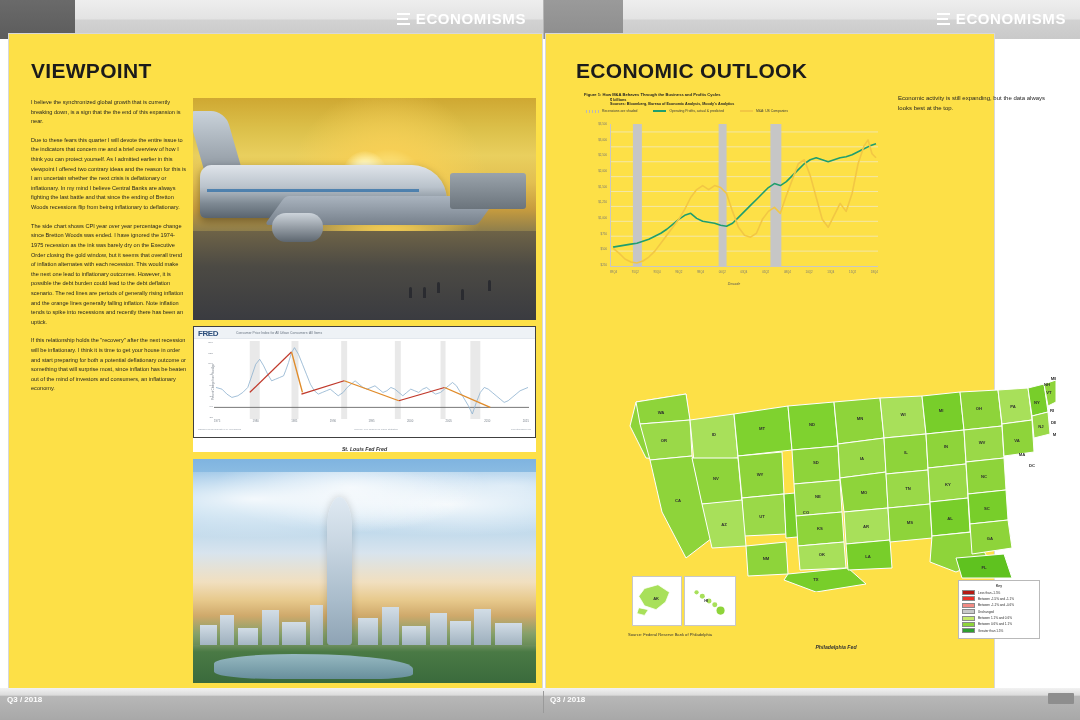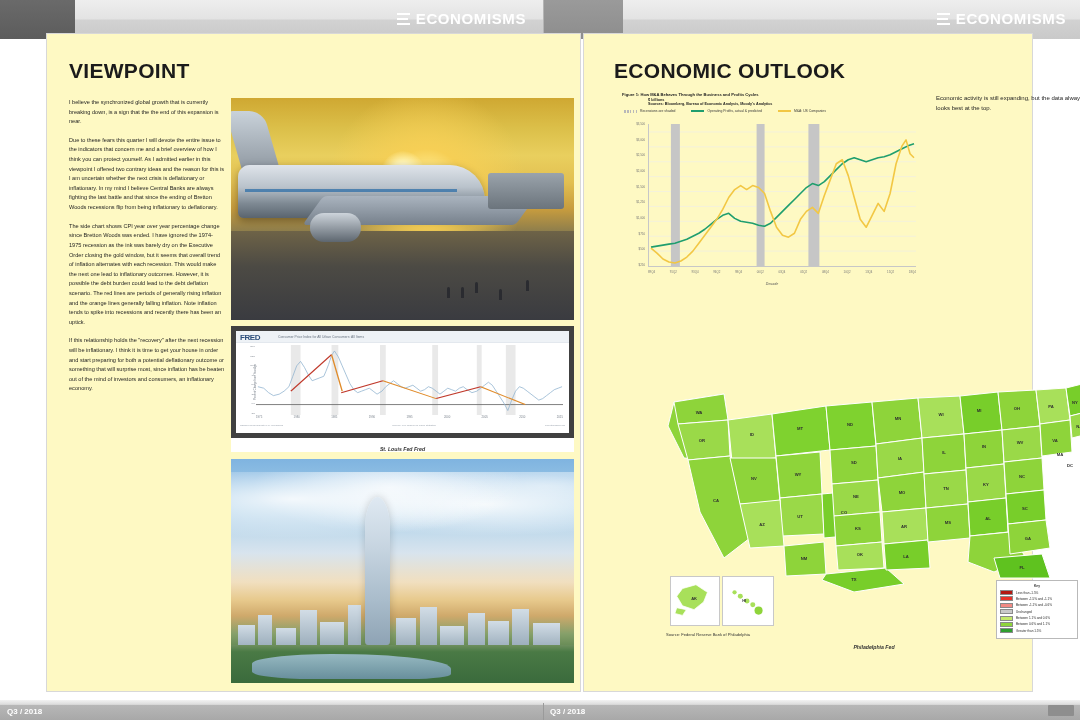--- a/index.html
+++ b/index.html
@@ -50,43 +50,42 @@
   }
   .logo-mark i {
     position: absolute; left: 0; height: 2px; background: #fff; display: block;
   }
   .logo-mark i:nth-child(1){ top: 1px; width: 13px; }
   .logo-mark i:nth-child(2){ top: 6px; width: 11px; }
   .logo-mark i:nth-child(3){ top: 11px; width: 13px; }
 
   
   .bot-chrome {
-    position: absolute; left: 0; bottom: 0; width: 1080px; height: 20px;
+    position: absolute; left: 0; bottom: 0; width: 1080px; height: 32px;
     background: linear-gradient(to bottom,#f2f2f2 0%,#dcdcdc 22%,#b7b7b7 26%,#a8a8a8 100%);
     padding-left: 16px;
   }
   .bot-chrome .pagelabel {
     position: absolute; top: 7px; font-size: 8px; color: #ffffff; font-weight: bold;
   }
   .bot-chrome .pagelabel.l { left: 7px; }
   .bot-chrome .pagelabel.r { left: 550px; }
   .bot-chrome .scroll-thumb {
     position: absolute; right: 6px; top: 5px; width: 26px; height: 11px;
     background: #8e8e8e; border-radius: 1px;
   }
   .bot-chrome .divider {
     position: absolute; left: 543px; top: 3px; width: 1px; height: 22px; background:#9a9a9a;
   }
 
   
   .page {
     position: absolute; top: 33px; height: 659px;
-    background: #fef9c3;
+    background: #fde047;
     border: 1px solid #d8d8d8;
-    margin-left: 38px;
   }
   .page.left  { left: 8px;   width: 535px; }
   .page.right { left: 545px; width: 450px; }
 
   .page-title {
     position: absolute; font-weight: bold; color: #1b1b1b;
     letter-spacing: .3px;
   }
 
   
@@ -198,21 +197,21 @@
     opacity: .9;
   }
 
   
   #fred-block {
     position: absolute; left: 184px; top: 292px; width: 343px; height: 126px;
     background: #ffffff;
   }
   .fred-card {
     position: absolute; inset: 0 0 14px 0;
-    border: 5px solid #404040; background: #ffffff;
+    border: 1px solid #404040; background: #ffffff;
   }
   .fred-head {
     position: absolute; left: 0; right: 0; top: 0; height: 12px;
     background: #eef2f6; border-bottom: 1px solid #e3e8ee;
   }
   .fred-wordmark {
     position: absolute; left: 4px; top: 1.5px;
     font-size: 8px; font-weight: bold; color: #2d4f7c; letter-spacing: -.4px;
   }
   .fred-subtitle {

